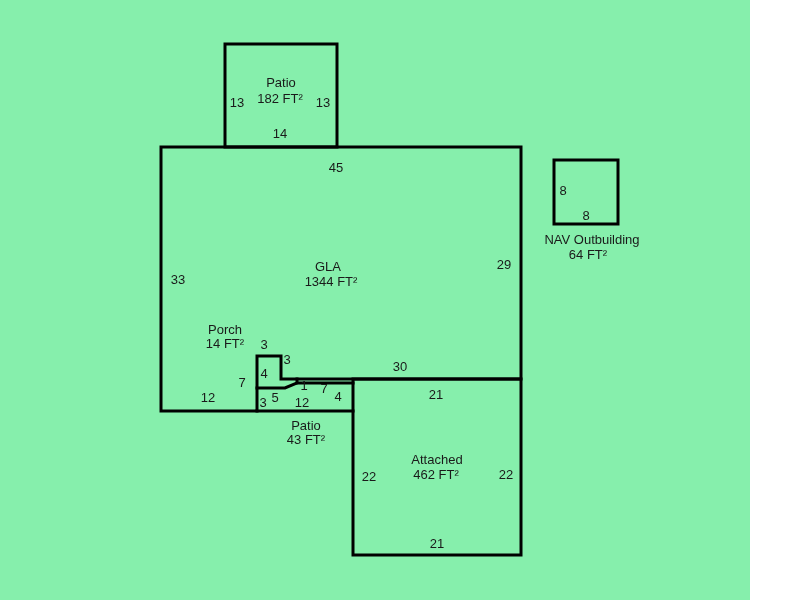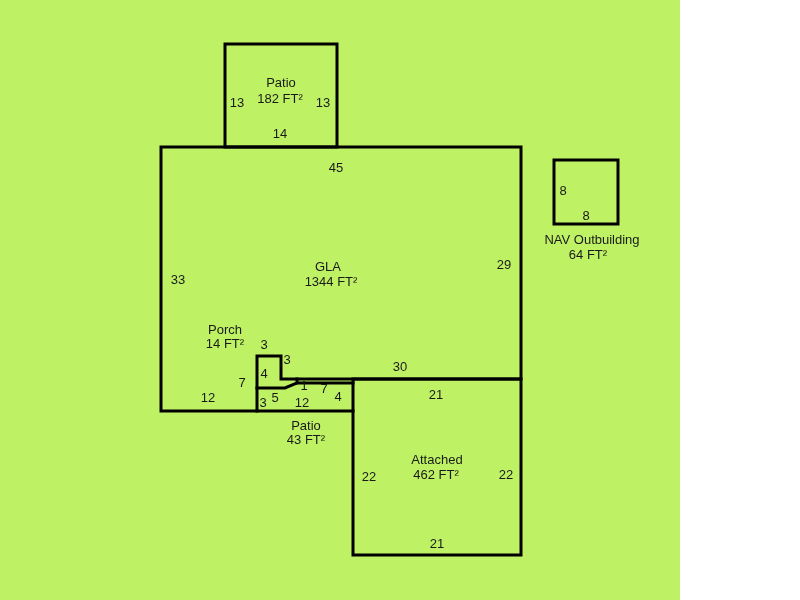--- a/index.html
+++ b/index.html
@@ -2,23 +2,23 @@
 <html><head>
 <meta charset="utf-8">
 <style>
   html, body {
     margin: 0;
     padding: 0;
     background: #ffffff;
   }
   .canvas {
     position: relative;
-    width: 680px;
+    width: 750px;
     height: 600px;
-    background: #bef264;
+    background: #86efac;
     overflow: hidden;
   }
   svg {
     display: block;
   }
   .wall {
     fill: none;
     stroke: #000000;
     stroke-width: 3;
     stroke-linecap: square;

